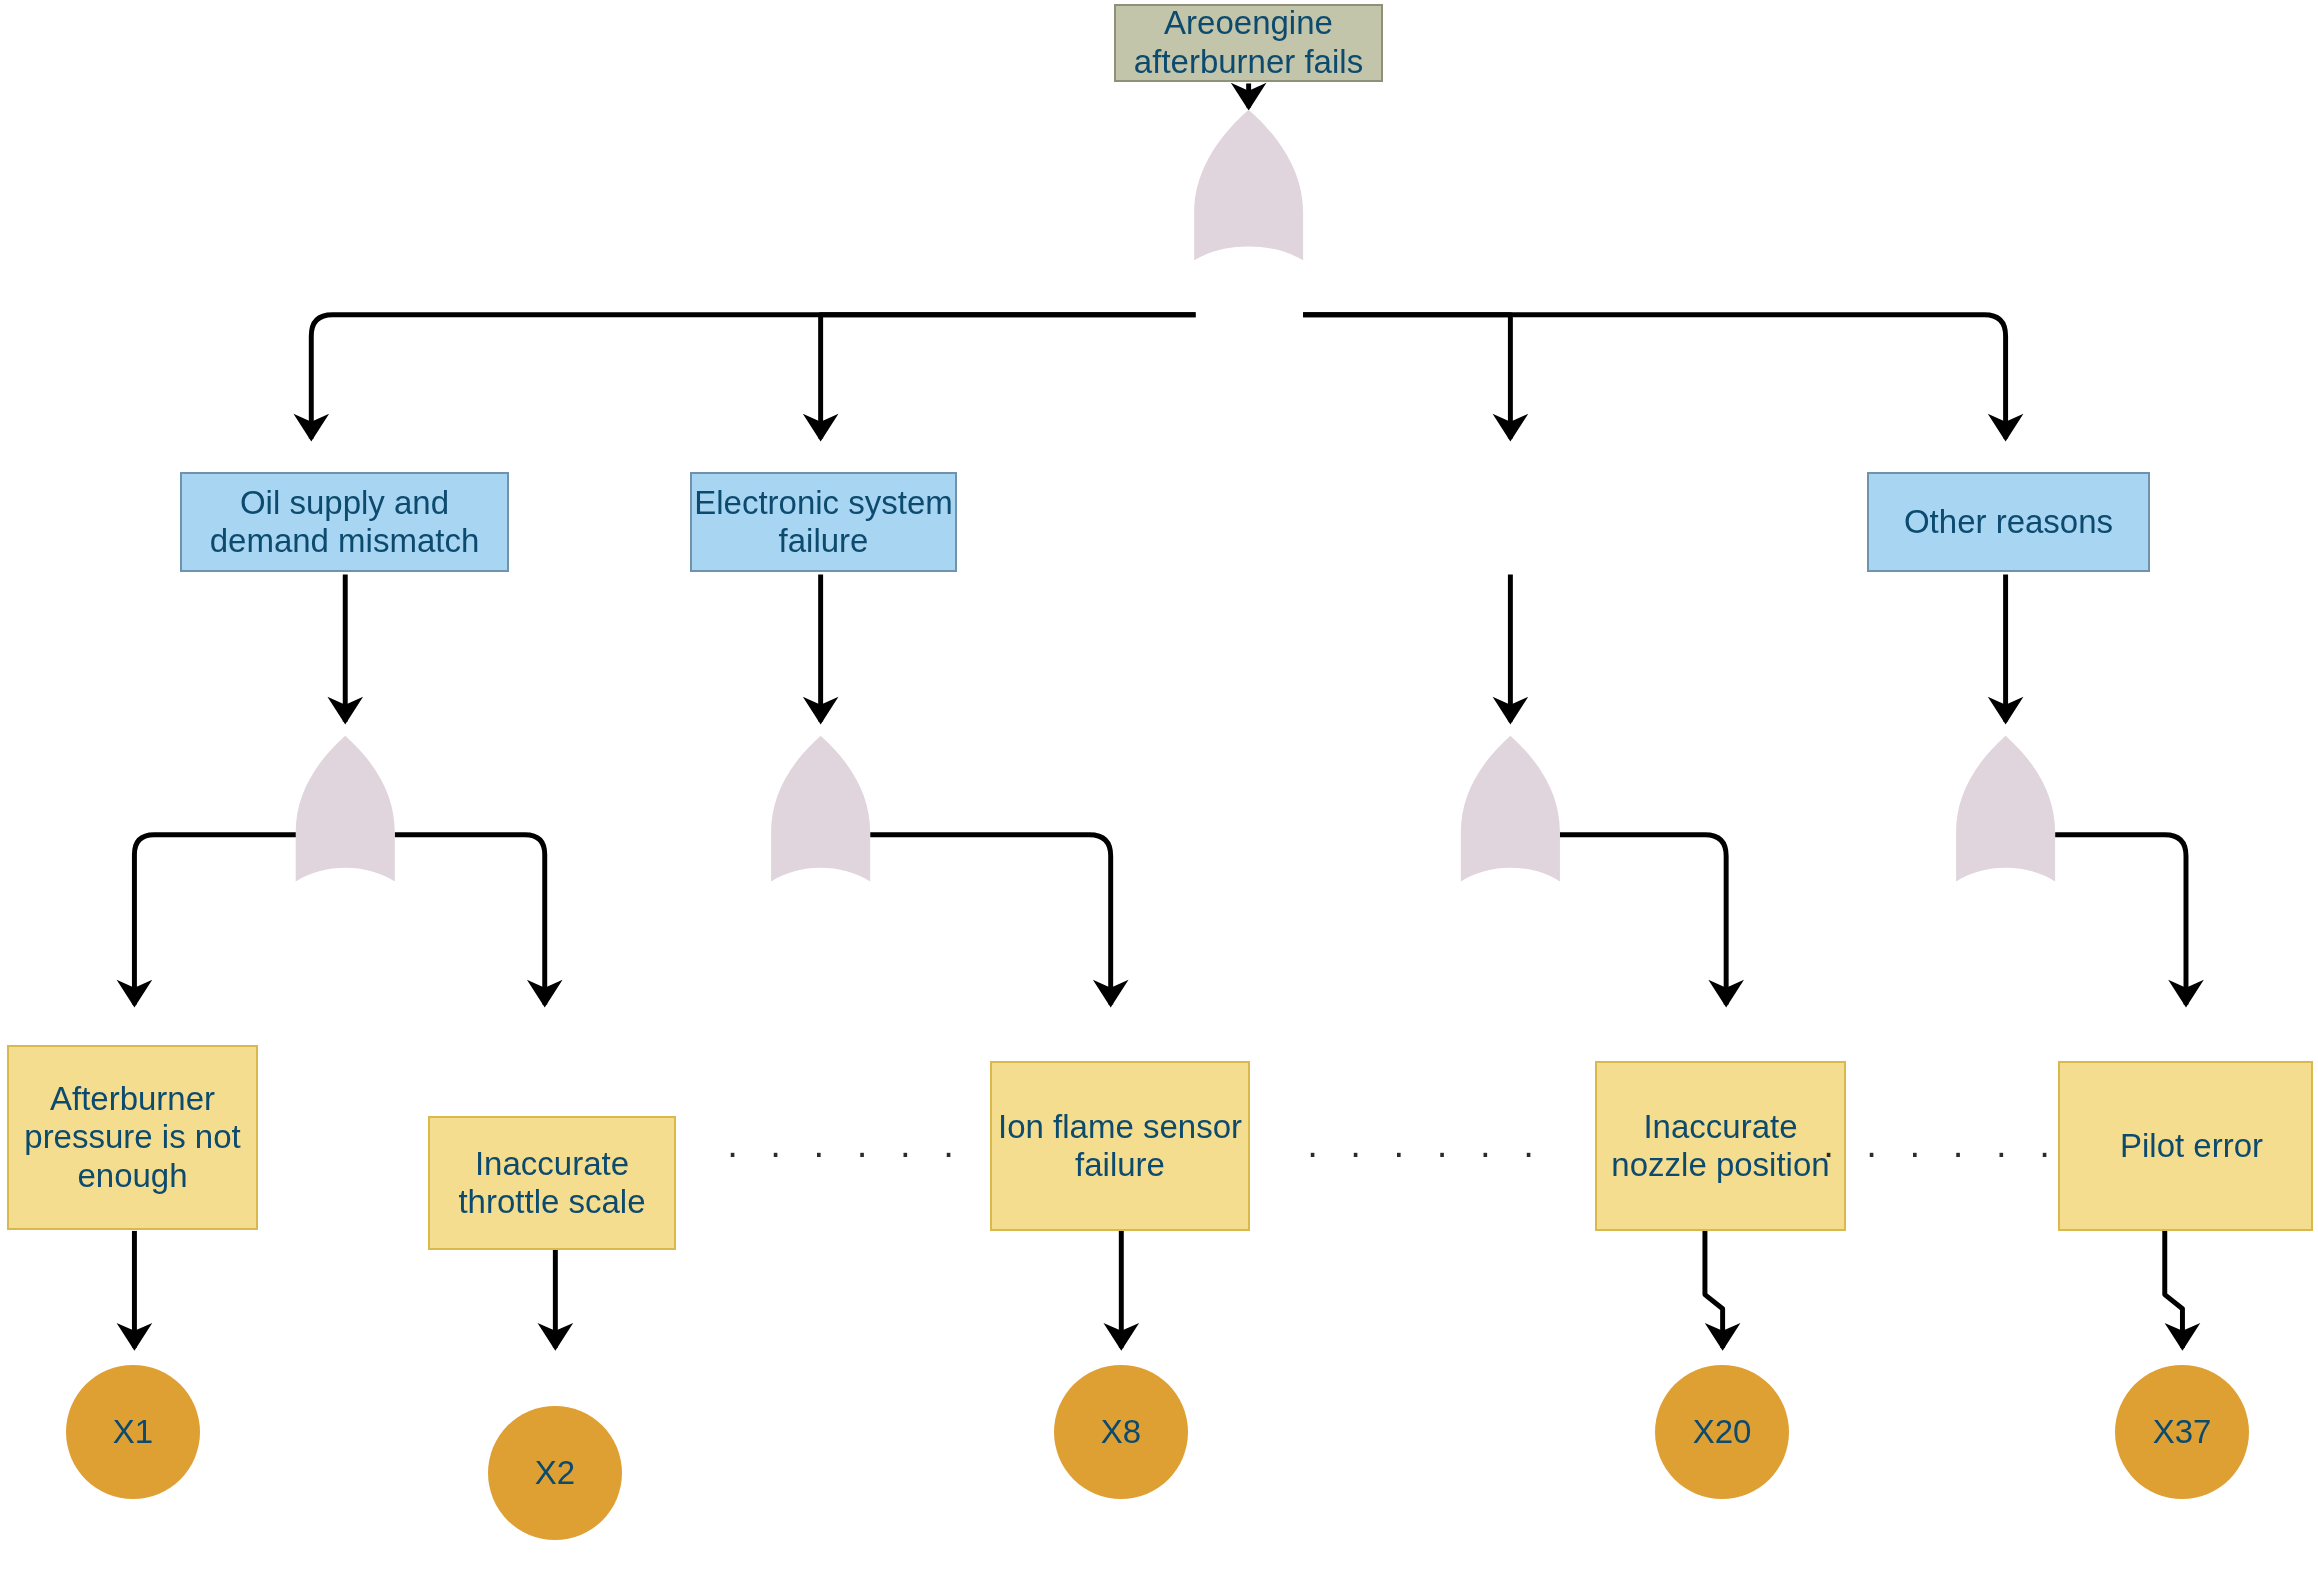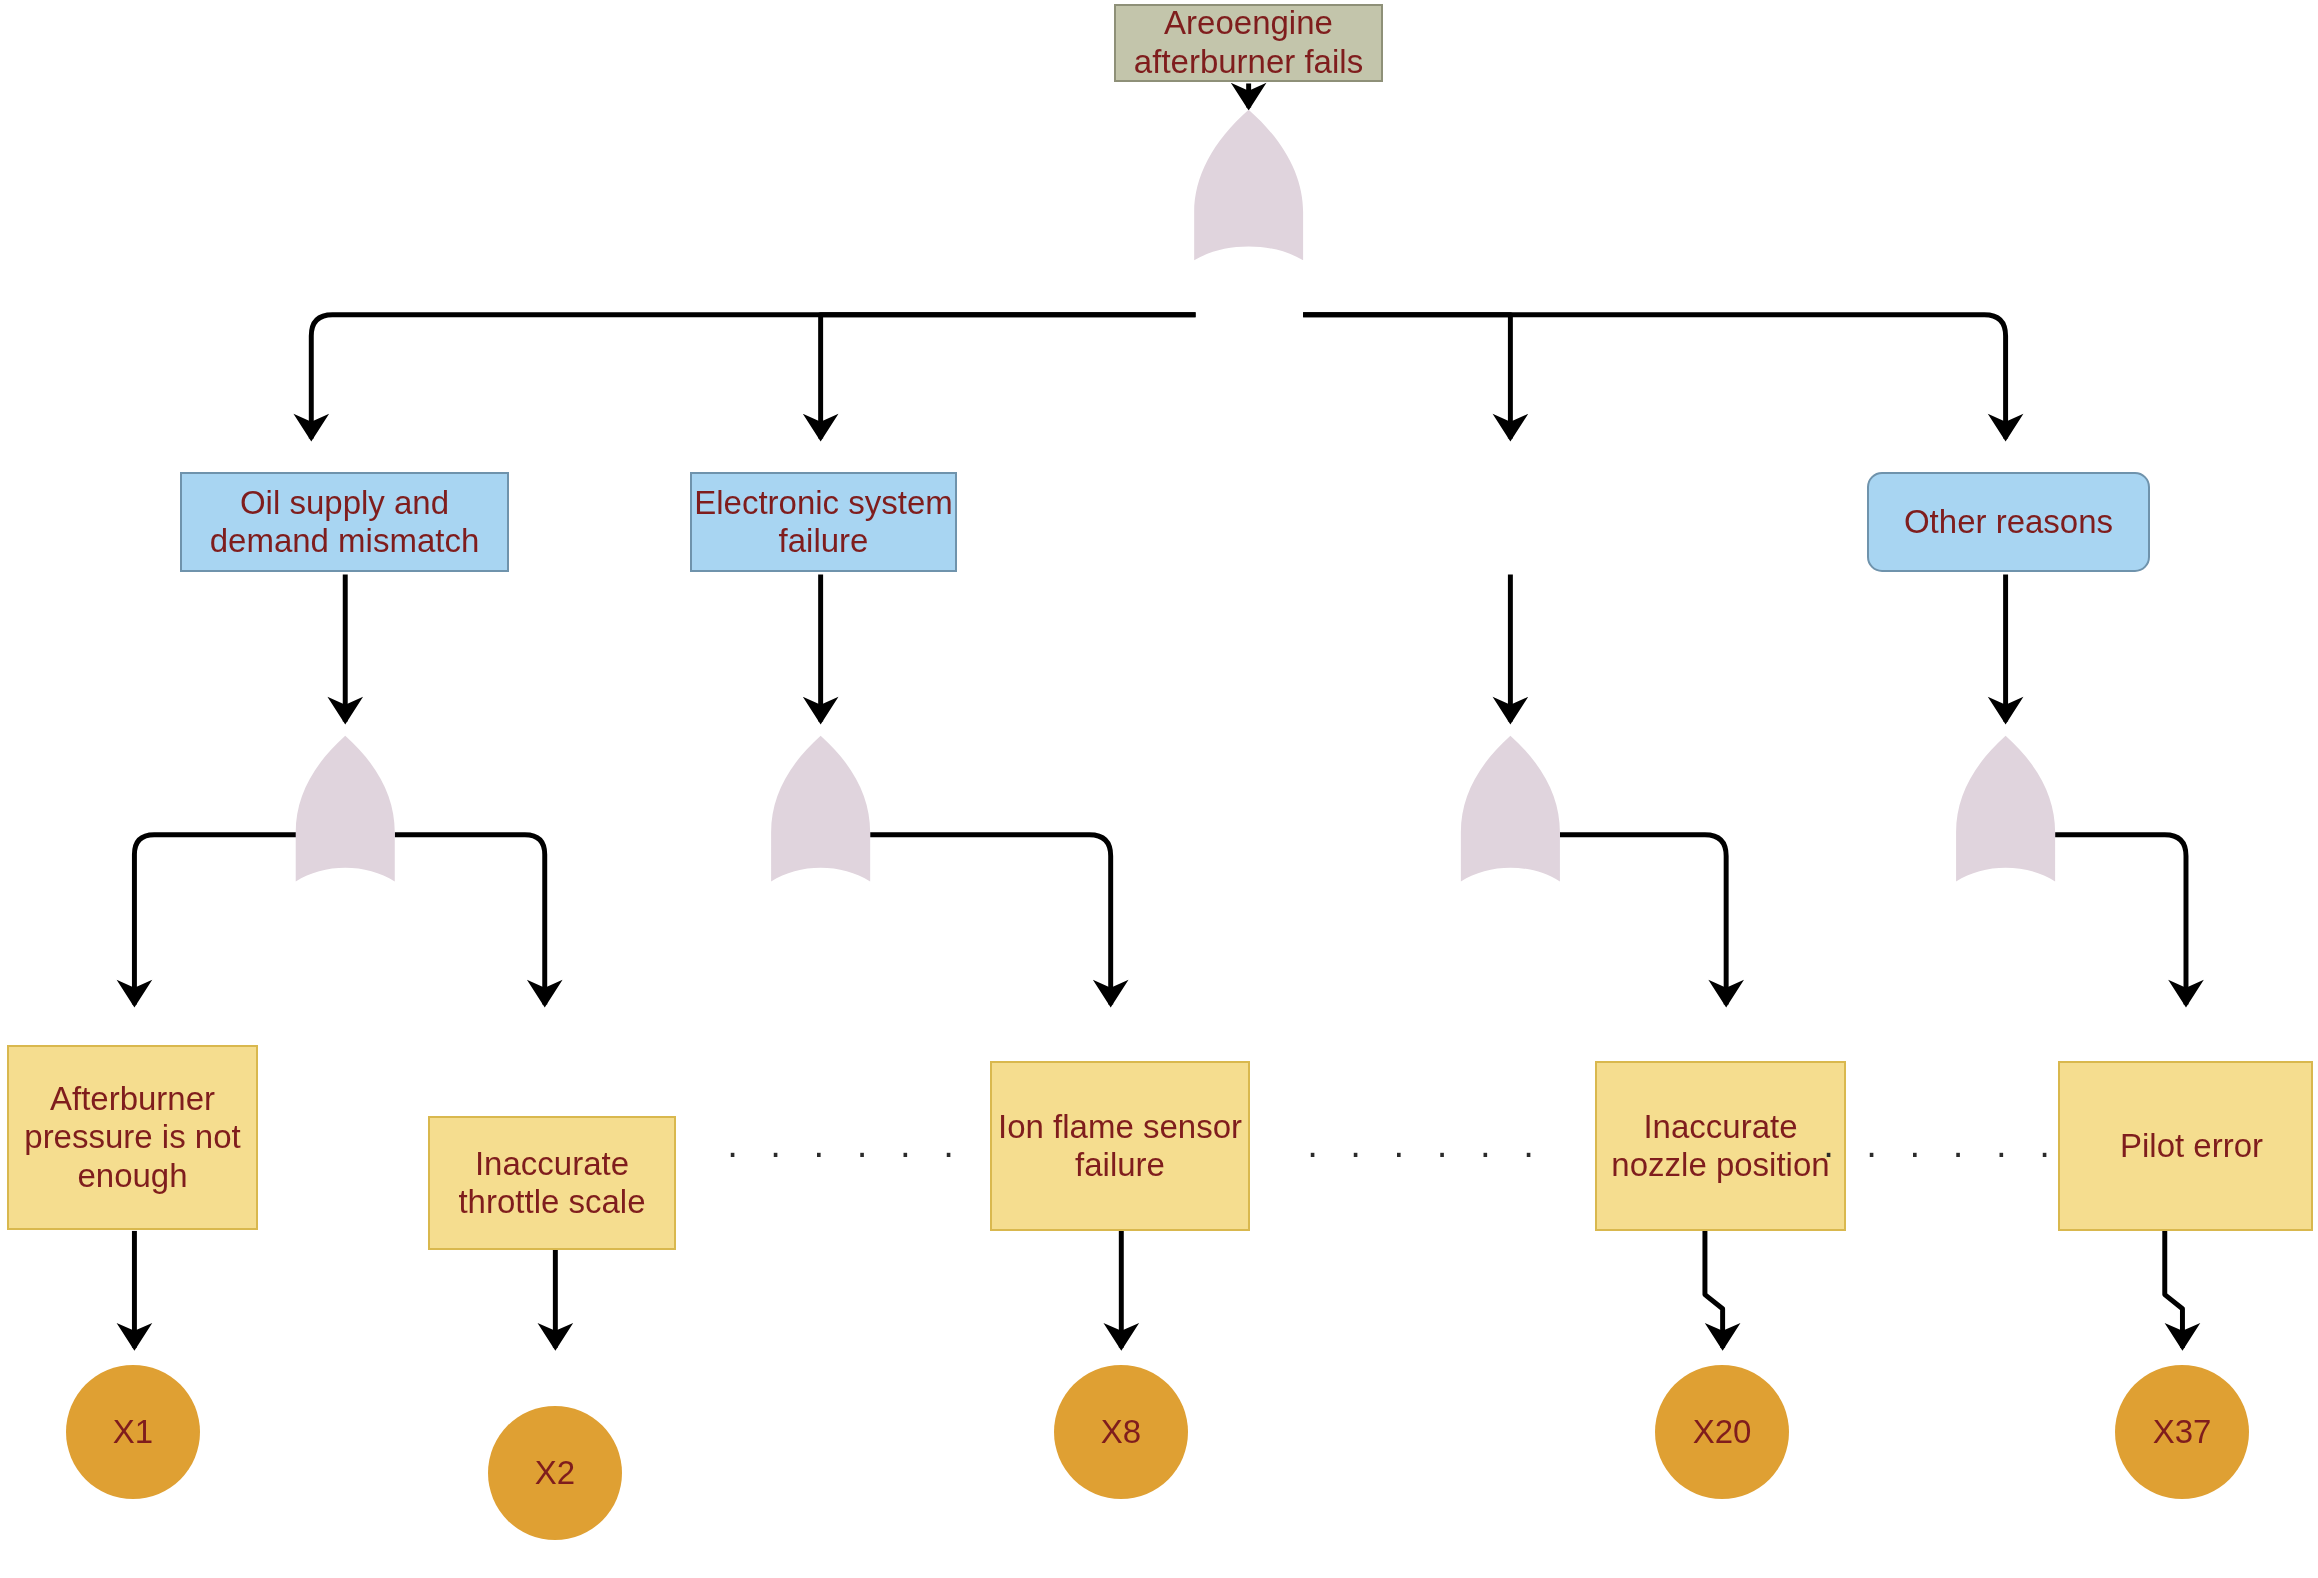--- a/index.html
+++ b/index.html
@@ -1,20 +1,20 @@
 <!DOCTYPE html>
 <html style="font-size:11.3px"><head>
 <meta charset="utf-8">
 <style>
   html,body{margin:0;padding:0;background:#ffffff;}
   body{font-family:"Liberation Sans",sans-serif;}
   #stage{position:relative;width:2319px;height:1579px;background:#ffffff;overflow:hidden;}
   #wires{position:absolute;left:0;top:0;width:2319px;height:1579px;pointer-events:none;}
 
-  .node{position:absolute;box-sizing:border-box;display:flex;align-items:center;justify-content:center;text-align:center;line-height:1.16;color:#7f1d1d;}
+  .node{position:absolute;box-sizing:border-box;display:flex;align-items:center;justify-content:center;text-align:center;line-height:1.16;color:#0c4a6e;}
 
   .top-node{background:#c3c5ab;border:2.1px solid #8e9078;font-size:33px;}
   .mid-node{background:#a8d5f2;border:2.1px solid #6f93ac;font-size:33px;}
   .leaf-node{background:#f5dd8f;border:2.1px solid #d9b84e;font-size:33px;}
   .basic-node{border-radius:50%;background:#dfa033;font-size:33px;}
   .ellipsis{position:absolute;font-size:38px;letter-spacing:10px;color:#2b2b2b;
             display:flex;align-items:center;justify-content:center;white-space:nowrap;}
 </style>
 </head>
 <body>
@@ -87,21 +87,21 @@
 
   <div class="node mid-node" style="left:180px;top:472px;width:329px;height:100px;">
     <span>Oil supply and demand mismatch</span>
   </div>
 
   <div class="node mid-node" style="left:690px;top:472px;width:267px;height:100px;">
     <span>Electronic system failure</span>
   </div>
 
 
-  <div class="node mid-node" style="left:1867px;top:472px;width:283px;height:100px;border-radius:15px;">
+  <div class="node mid-node" style="left:1867px;top:472px;width:283px;height:100px;">
     <span>Other reasons</span>
   </div>
 
   <div class="node leaf-node" style="left:7px;top:1045px;width:251px;height:185px;text-align:center;">
     <span>Afterburner pressure is not enough</span>
   </div>
 
   <div class="node leaf-node" style="left:428px;top:1116px;width:248px;height:134px;">
     <span>Inaccurate throttle scale</span>
   </div>

